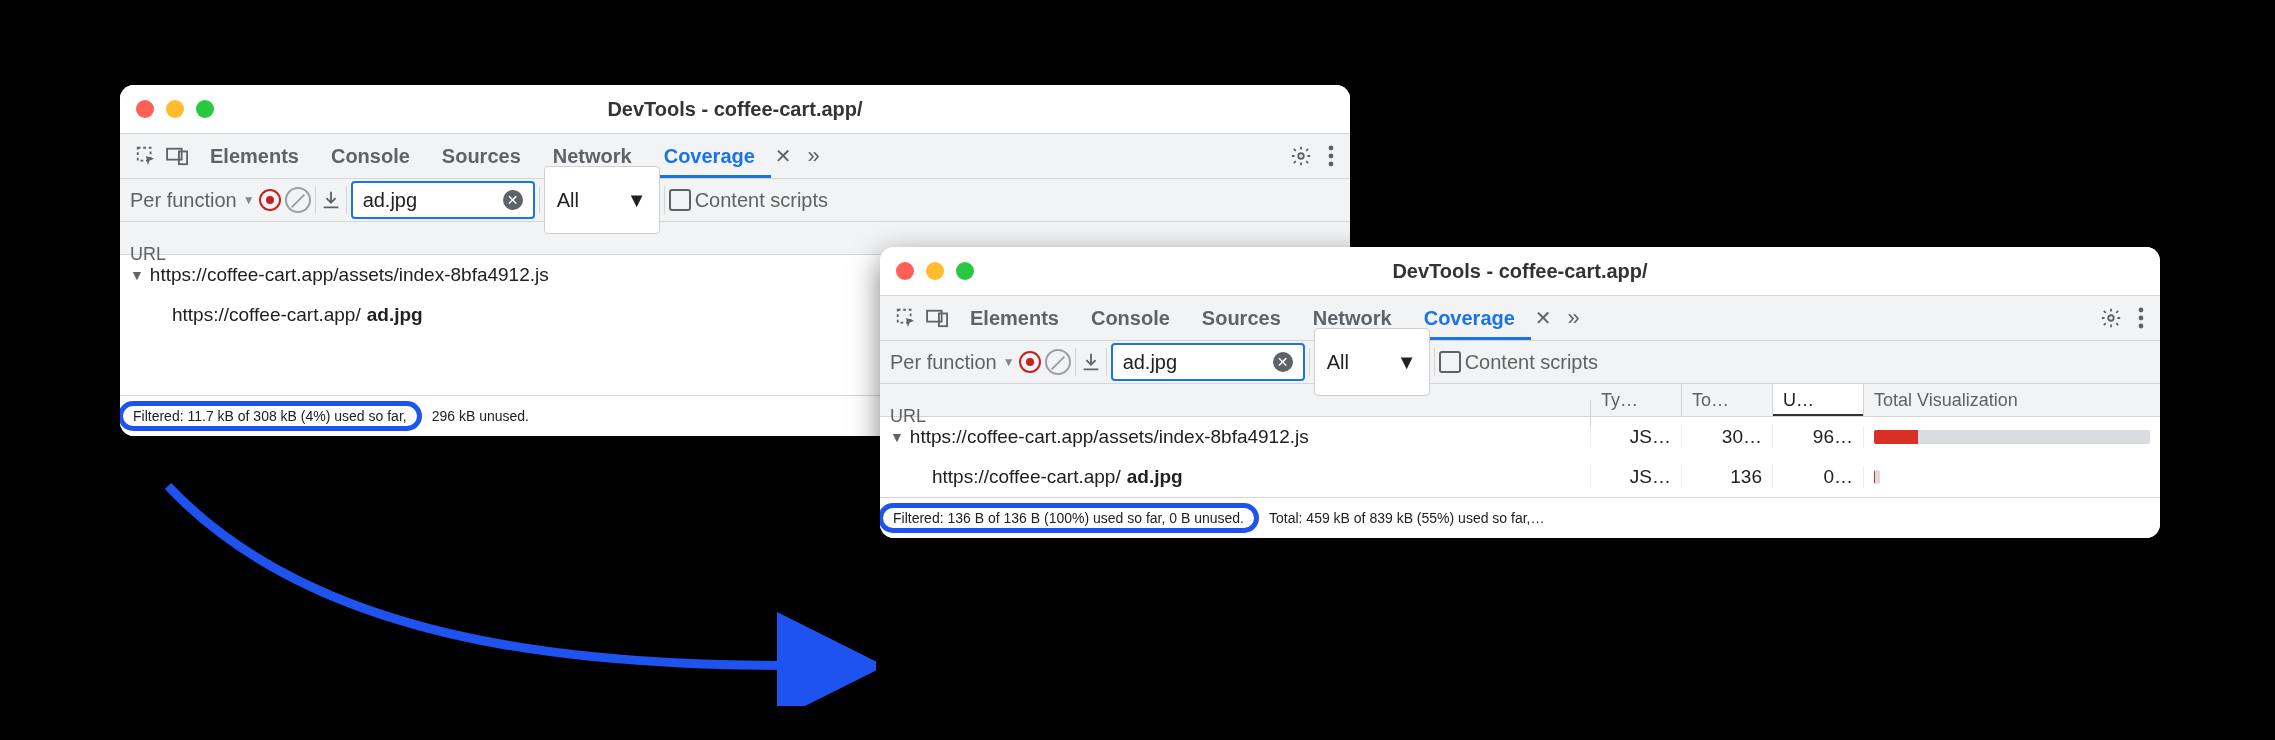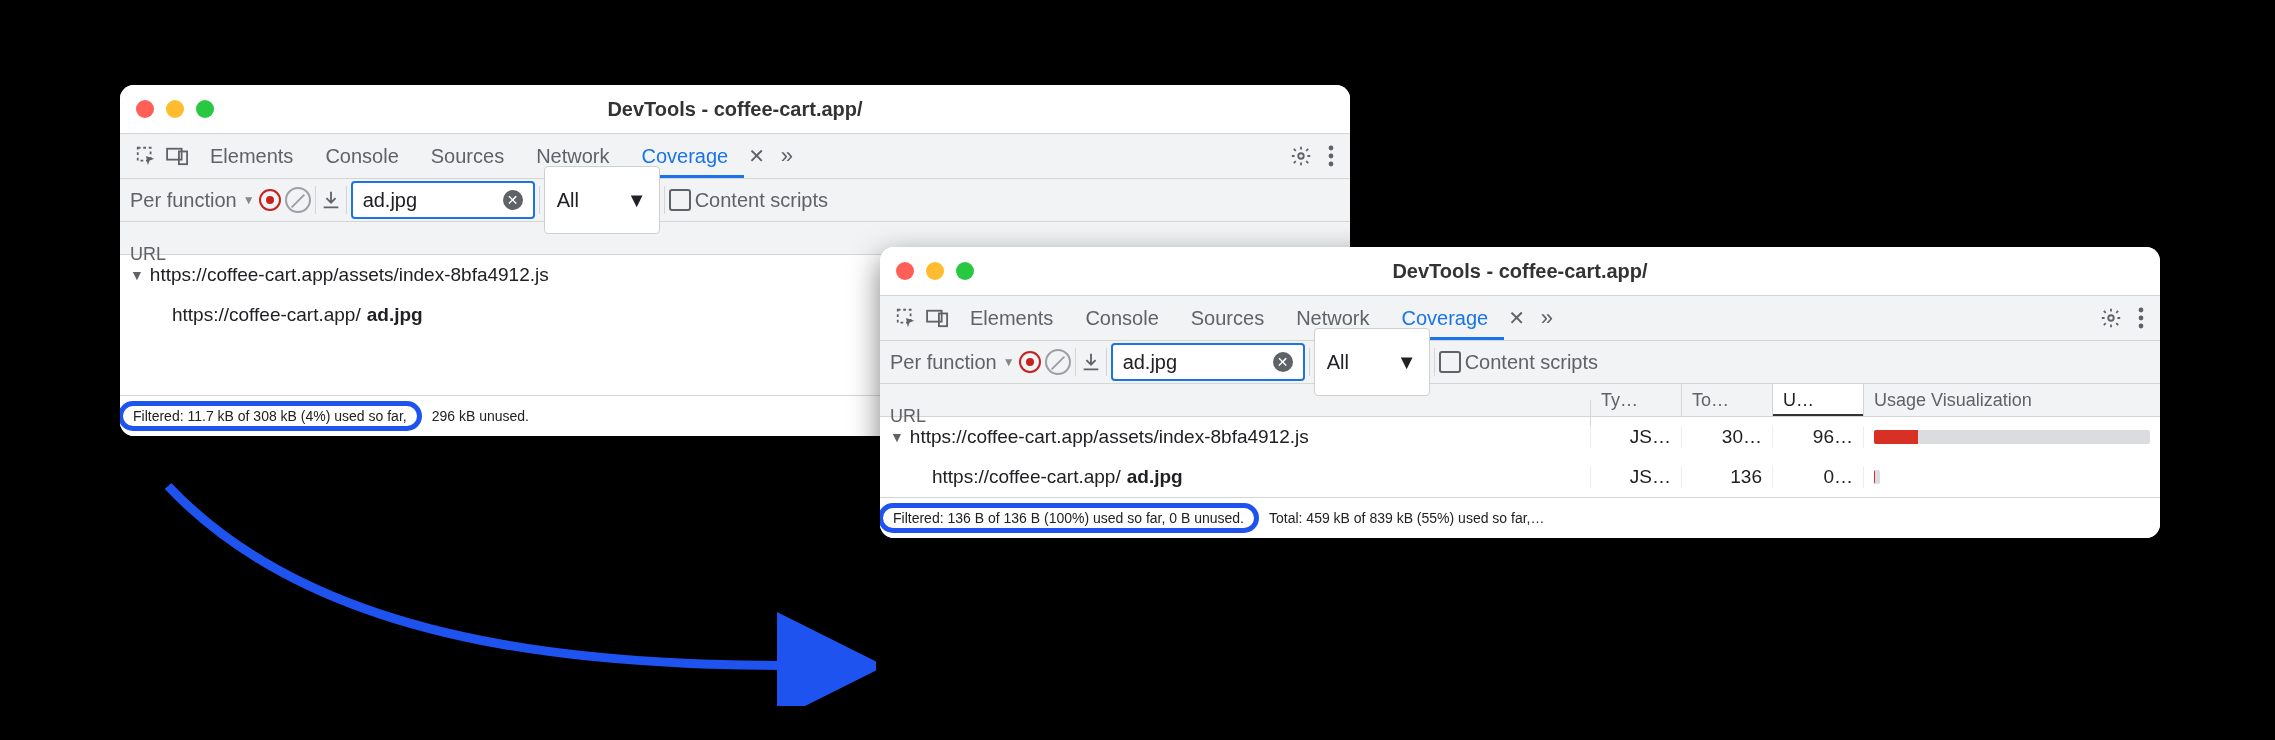--- a/index.html
+++ b/index.html
@@ -18,21 +18,21 @@
   .titlebar { height:48px; display:flex; align-items:center; background:#fff; position:relative; }
   .traffic { display:flex; gap:12px; padding-left:16px; }
   .tl { width:18px; height:18px; border-radius:50%; }
   .tl.red    { background:#ff5f57; }
   .tl.yellow { background:#febc2e; }
   .tl.green  { background:#28c840; }
   .titlebar .title { position:absolute; left:0; right:0; text-align:center; font-weight:600; font-size:20px; color:#333; pointer-events:none; }
 
   .tabs { display:flex; align-items:center; height:44px; border-top:1px solid #d5d5d5; border-bottom:1px solid #d5d5d5; background:#f1f3f4; padding:0 10px; }
   .tabs .ico { display:flex; align-items:center; justify-content:center; width:32px; color:#5f6368; }
-  .tabs .tab { padding:0 16px; height:100%; display:flex; align-items:center; color:#5f6368; cursor:pointer; }
+  .tabs .tab { padding:0 16px; height:100%; display:flex; align-items:center; color:#5f6368; cursor:pointer;font-weight:bold; }
   .tabs .tab.active { color:#1a73e8; box-shadow:inset 0 -3px 0 #1a73e8; }
   .tabs .close-x { color:#5f6368; margin-left:4px; margin-right:6px; }
   .tabs .spacer { flex:1; }
   .tabs .right { display:flex; align-items:center; gap:16px; color:#5f6368; padding-right:6px; }
 
   .toolbar { display:flex; align-items:center; height:42px; border-bottom:1px solid #d5d5d5; background:#f1f3f4; padding:0 10px; gap:4px; color:#5f6368; }
   .dd { display:flex; align-items:center; gap:6px; color:#5f6368; }
   .dd .tri { font-size:12px; color:#888; }
   .rec { width:18px; height:18px; border:2px solid #c5221f; border-radius:50%; display:flex; align-items:center; justify-content:center; }
   .rec::after { content:""; width:8px; height:8px; background:#c5221f; border-radius:50%; }
@@ -260,21 +260,21 @@
     <div class="sep"></div>
     <span class="cb"></span>
     <span>Content scripts</span>
   </div>
 
   <div class="colhead">
     <div class="url">URL</div>
     <div class="ty">Ty…</div>
     <div class="to">To…</div>
     <div class="un">U…</div>
-    <div class="vis">Usage Visualization</div>
+    <div class="vis">Total Visualization</div>
   </div>
 
   <div class="rows">
     <div class="row">
       <div class="urlcell">
           <span class="caret">▼</span>
           <span>https://coffee-cart.app/assets/index-8bfa4912.js</span>
         </div>
       <div class="cell">JS…</div>
       <div class="cell">30…</div>

